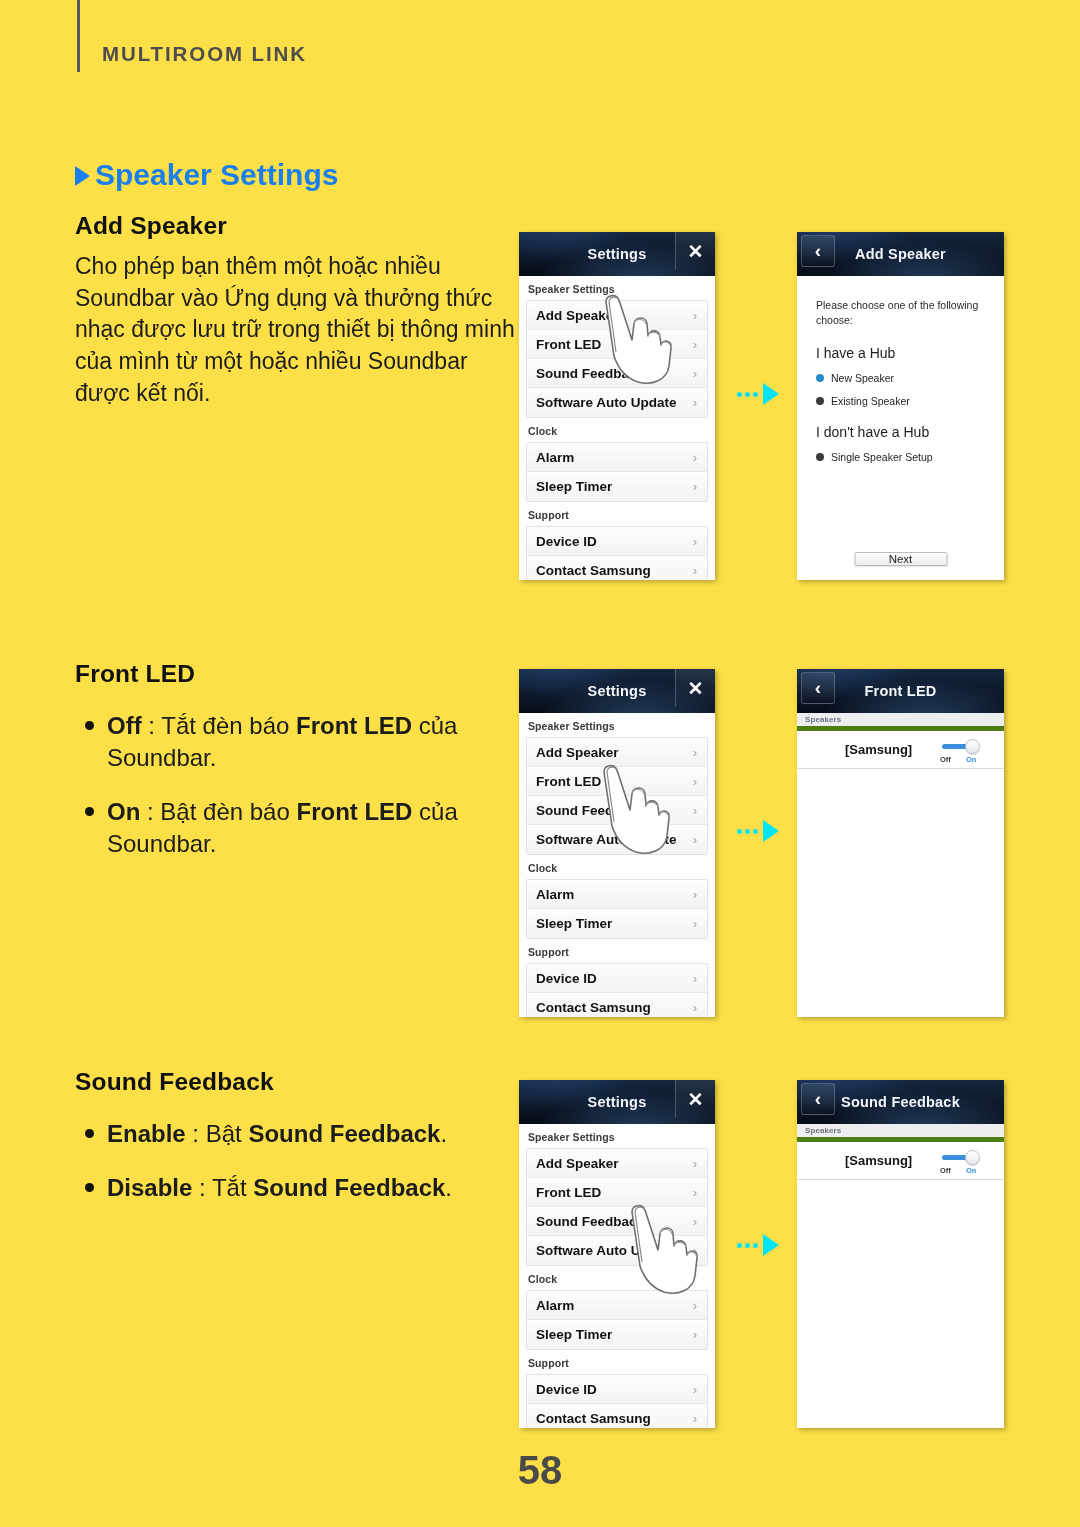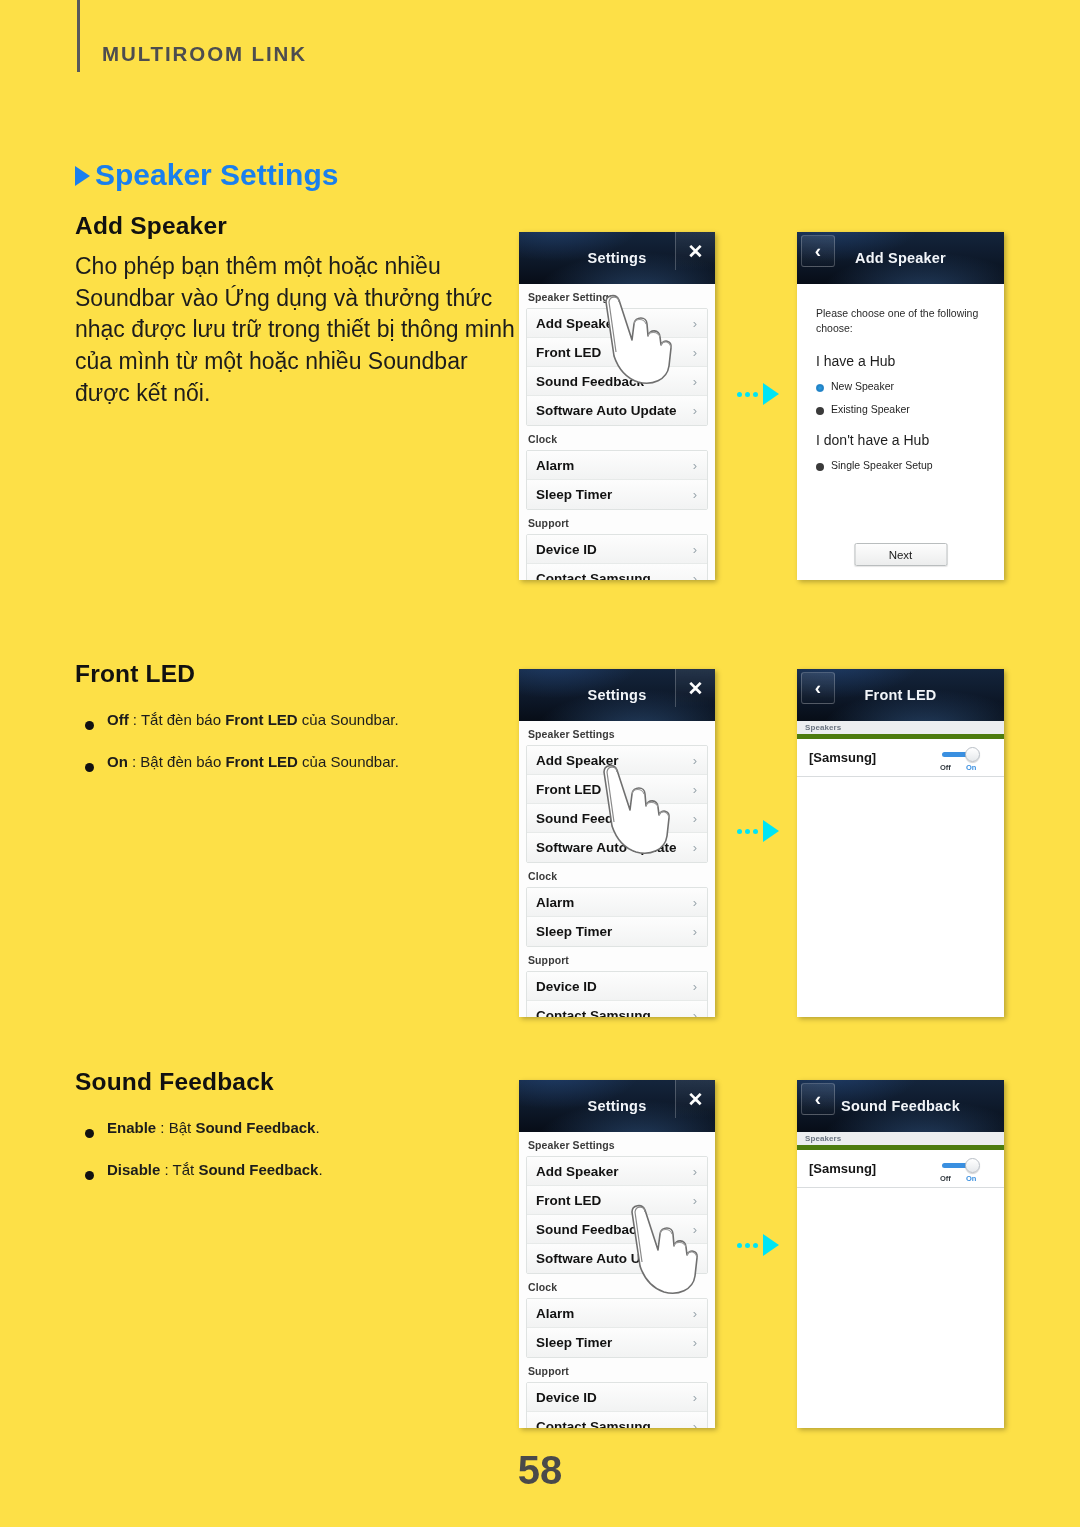--- a/index.html
+++ b/index.html
@@ -81,21 +81,21 @@
     font-size: 23px;
     color: #1c1c1c;
     line-height: 1.38;
     margin-top: 11px;
     width: 440px;
   }
 
   .bullets { margin-top: 9px; }
   .bullet {
     position: relative;
-    font-size: 15px;
+    font-size: 24px;
     color: #1c1c1c;
     line-height: 1.34;
     padding-left: 32px;
     margin-top: 22px;
     width: 410px;
   }
   .bullet::before {
     content: "";
     position: absolute;
     left: 10px;
@@ -113,21 +113,21 @@
   
   .panel {
     position: absolute;
     background: #ffffff;
     box-shadow: 2px 2px 5px rgba(0,0,0,.28);
     overflow: hidden;
   }
 
   .ph-header {
     position: relative;
-    height: 52px;
+    height: 44px;
     background:
       radial-gradient(ellipse 150px 60px at 62% 120%, rgba(60,105,160,.55), rgba(0,0,0,0) 70%),
       radial-gradient(ellipse 120px 55px at 18% -20%, rgba(40,80,140,.55), rgba(0,0,0,0) 72%),
       linear-gradient(180deg, #14253c 0%, #0e1a2c 48%, #070d17 100%);
     display: flex;
     align-items: center;
     justify-content: center;
   }
   .ph-title {
     color: #f2f5f9;
@@ -197,40 +197,40 @@
     color: #9aa6ad;
     font-size: 13px;
     font-weight: normal;
   }
 
   
   .as-body { padding: 22px 19px 0 19px; }
   .as-intro { font-size: 10.5px; color: #2a2a2a; line-height: 1.45; }
   .as-grp { font-size: 14px; color: #1e1e1e; margin-top: 17px; }
   .as-opt {
-    display: flex; align-items: flex-end;
+    display: flex; align-items: center;
     font-size: 10.5px; color: #1e1e1e;
     margin-top: 11px;
   }
   .radio {
     width: 8px; height: 8px;
     border-radius: 50%;
     margin-right: 7px;
     background: #3a3a3a;
     flex: 0 0 auto;
   }
   .radio.on {
     background: radial-gradient(circle at 50% 50%, #2e9fe0 0%, #1f7fc4 55%, #8fc6e8 100%);
   }
   .next-btn {
     position: absolute;
     left: 50%;
     transform: translateX(-50%);
     bottom: 14px;
-    width: 93px; height: 23px;
+    width: 93px; height: 14px;
     border: 1px solid #b9bdbe;
     border-radius: 2px;
     background: linear-gradient(180deg, #fdfdfd 0%, #eceded 100%);
     display: flex; align-items: center; justify-content: center;
     font-size: 11.5px;
     color: #1a1a1a;
     box-shadow: 0 1px 1px rgba(0,0,0,.10);
     text-align: right;
   }
 
@@ -245,21 +245,21 @@
     letter-spacing: .1px;
   }
   .spk-row {
     position: relative;
     height: 38px;
     display: flex; align-items: center;
     padding: 0 12px;
     border-bottom: 1px solid #d9dcde;
     background: #ffffff;
   }
-  .spk-name { font-size: 13px; font-weight: bold; color: #161616; }
+  .spk-name { font-size: 13px; font-weight: bold; color: #161616; margin-left: 36px; }
   .toggle-wrap {
     position: absolute; right: 16px; top: 8px;
     width: 48px; height: 26px;
   }
   .tg-track {
     position: absolute;
     left: 2px; top: 5px;
     width: 32px; height: 5px;
     border-radius: 3px;
     background: #3a8fe0;

